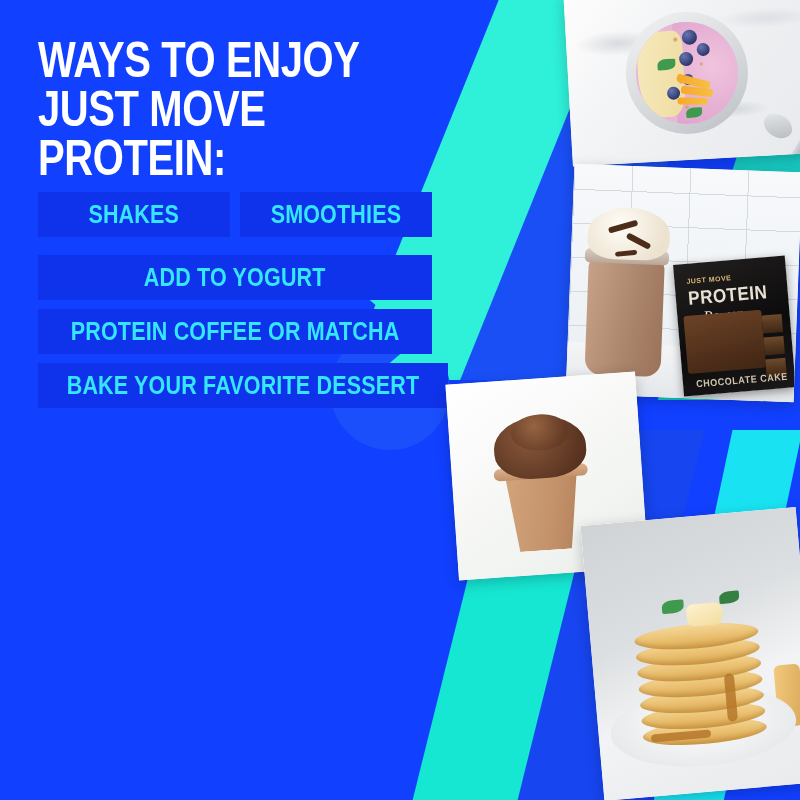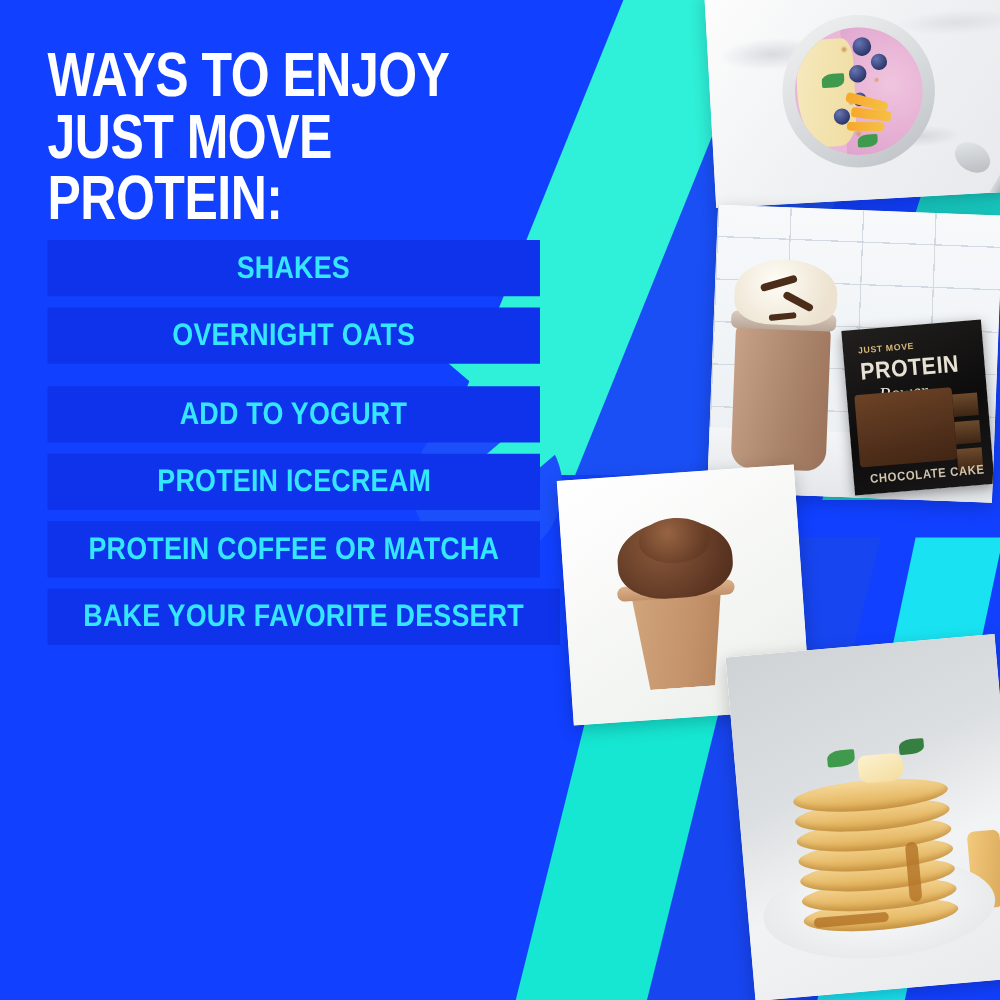--- a/index.html
+++ b/index.html
@@ -383,44 +383,37 @@
 
   <div class="headline">WAYS TO ENJOY
 JUST MOVE PROTEIN:</div>
 
   <div class="list">
 
     <div class="row">
       <div class="bar">
         <span class="bar-label">SHAKES</span>
       </div>
-    </div>
-
-    <div class="row">
       <div class="bar">
-        <span class="bar-label">OVERNIGHT OATS</span>
-      </div>
-    </div>
+        <span class="bar-label">SMOOTHIES</span>
+      </div>
+    </div>
+
 
 
     <div class="row">
     </div>
 
 
     <div class="row">
       <div class="bar">
         <span class="bar-label">ADD TO YOGURT</span>
       </div>
     </div>
 
-    <div class="row">
-      <div class="bar">
-        <span class="bar-label">PROTEIN ICECREAM</span>
-      </div>
-    </div>
 
     <div class="row">
       <div class="bar">
         <span class="bar-label">PROTEIN COFFEE OR MATCHA</span>
       </div>
     </div>
 
     <div class="row">
       <div class="bar">
         <span class="bar-label">BAKE YOUR FAVORITE DESSERT</span>

